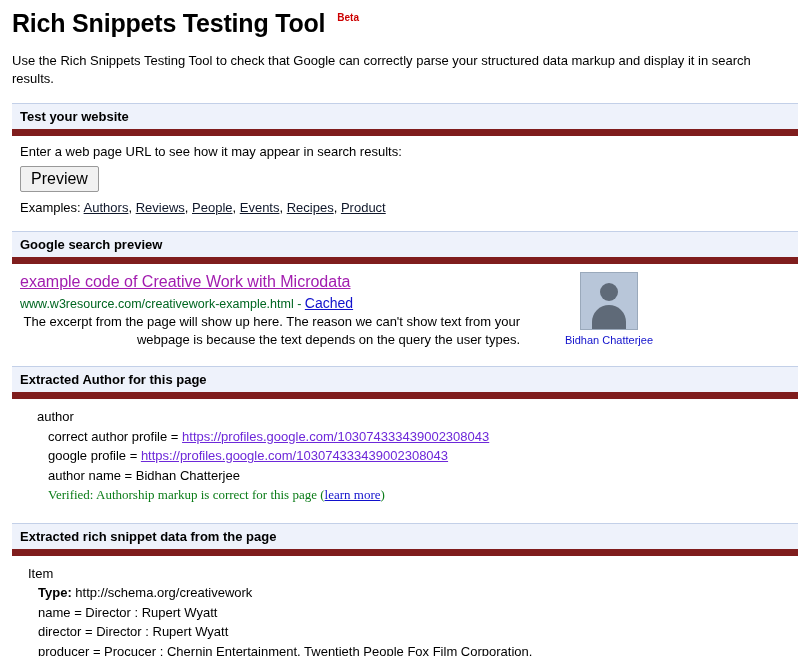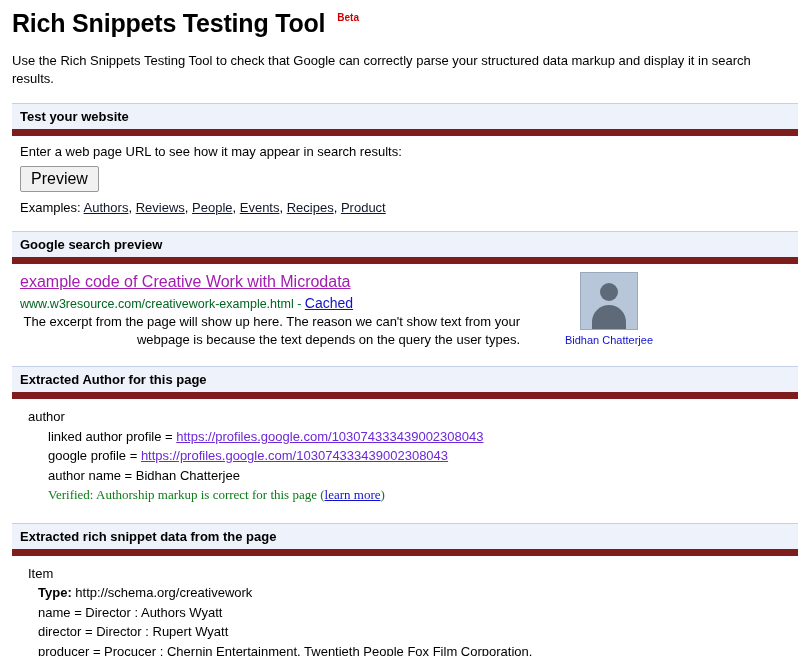--- a/index.html
+++ b/index.html
@@ -172,21 +172,21 @@
   }
   .note a {
     color: #1111cc;
     text-decoration: underline;
   }
   .data-body {
     padding: 8px 8px 4px 8px;
     font-size: 13px;
     line-height: 1.5;
   }
-  .indent-1 { margin-left: 8px; }
+  .indent-1 { margin-left: 17px; }
   .indent-2 { margin-left: 28px; }
   .mono-link {
     color: #6d28d9;
     text-decoration: underline;
   }
   .verified {
     color: #0b7c18;
     font-family: Liberation Serif, serif;
   }
   .verified a {
@@ -245,39 +245,39 @@
       </div>
       <div class="thumb-caption">Bidhan Chatterjee</div>
     </div>
   </div>
 
 
   <div class="section-header">Extracted Author for this page</div>
   <div class="data-body">
     <div class="indent-1">author</div>
     <div class="indent-2">
-      <span>linked author profile = </span><a class="mono-link" href="#">https://profiles.google.com/103074333439002308043</a>
+      <span>correct author profile = </span><a class="mono-link" href="#">https://profiles.google.com/103074333439002308043</a>
     </div>
     <div class="indent-2">
       <span>google profile = </span><a class="mono-link" href="#">https://profiles.google.com/103074333439002308043</a>
     </div>
     <div class="indent-2">
       <span>author name = </span><span>Bidhan Chatterjee</span>
     </div>
     <div class="indent-2 verified">
       <span>Verified: Authorship markup is correct for this page (</span><a href="#">learn more</a><span>)</span>
     </div>
   </div>
 
   <div class="section-header">Extracted rich snippet data from the page</div>
   <div class="data-body">
     <div class="item-label">Item</div>
     <div class="type-line">
       <b>Type:</b>
       <span>http://schema.org/creativework</span>
     </div>
-    <div class="prop-line">name = Director : Authors Wyatt</div>
+    <div class="prop-line">name = Director : Rupert Wyatt</div>
     <div class="prop-line">director = Director : Rupert Wyatt</div>
     <div class="prop-line">producer = Procucer : Chernin Entertainment, Twentieth People Fox Film Corporation.</div>
 
   </div>
 
 </div>
 
 </body></html>

